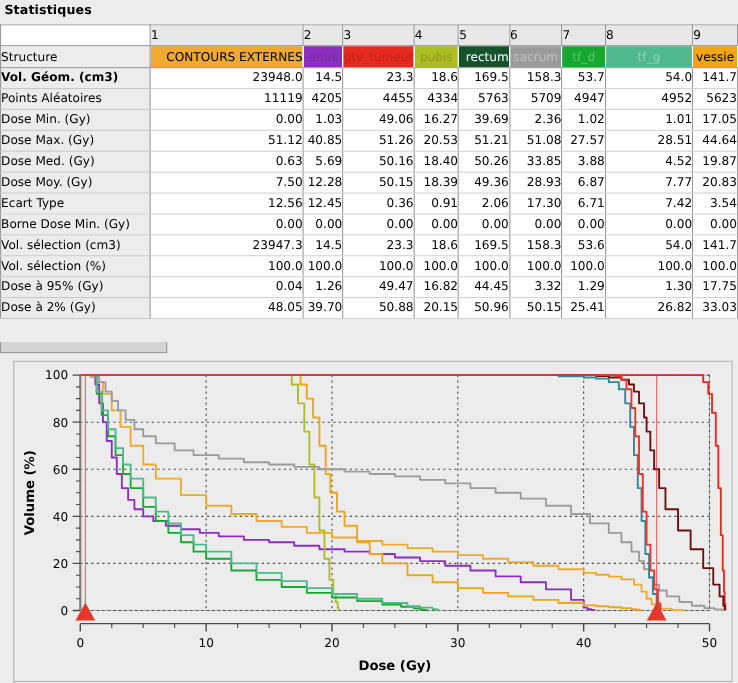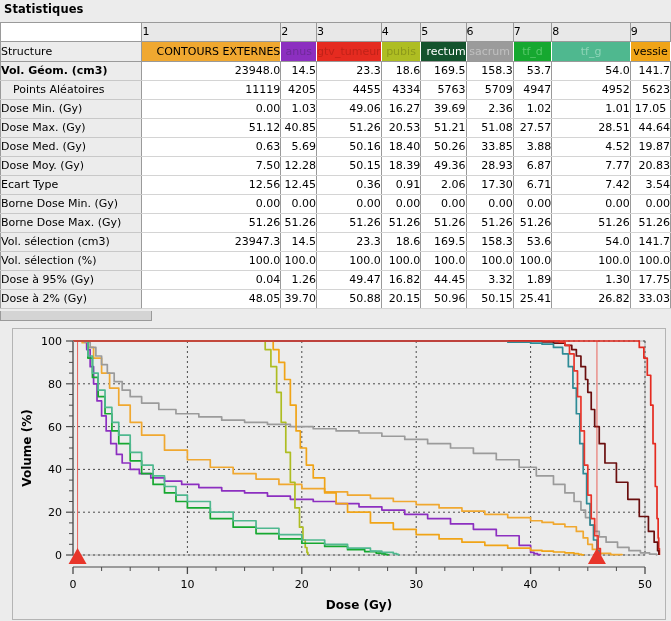--- a/index.html
+++ b/index.html
@@ -158,42 +158,42 @@
             <td class="datacell" style="width: 38px;">14.5</td>
             <td class="datacell" style="width: 64px;">23.3</td>
             <td class="datacell" style="width: 46px;">18.6</td>
             <td class="datacell" style="width: 50px;">169.5</td>
             <td class="datacell" style="width: 52px;">158.3</td>
             <td class="datacell" style="width: 44px;">53.7</td>
             <td class="datacell" style="width: 44px;">54.0</td>
             <td class="datacell" style="width: 44px;">141.7</td>
           </tr>
           <tr>
-            <td class="rowlabel" style="width: 150px; padding-left: 12px;">Points Aléatoires</td>
+            <td class="rowlabel" style="width: 150px;">Points Aléatoires</td>
             <td class="datacell" style="width: 106px;">11119</td>
             <td class="datacell" style="width: 38px;">4205</td>
             <td class="datacell" style="width: 64px;">4455</td>
             <td class="datacell" style="width: 46px;">4334</td>
             <td class="datacell" style="width: 50px;">5763</td>
             <td class="datacell" style="width: 52px;">5709</td>
             <td class="datacell" style="width: 44px;">4947</td>
             <td class="datacell" style="width: 44px;">4952</td>
             <td class="datacell" style="width: 44px;">5623</td>
           </tr>
           <tr>
             <td class="rowlabel" style="width: 150px;">Dose Min. (Gy)</td>
             <td class="datacell" style="width: 106px;">0.00</td>
             <td class="datacell" style="width: 38px;">1.03</td>
             <td class="datacell" style="width: 64px;">49.06</td>
             <td class="datacell" style="width: 46px;">16.27</td>
             <td class="datacell" style="width: 50px;">39.69</td>
             <td class="datacell" style="width: 52px;">2.36</td>
             <td class="datacell" style="width: 44px;">1.02</td>
             <td class="datacell" style="width: 44px;">1.01</td>
-            <td class="datacell" style="width: 44px; text-align: center;">17.05</td>
+            <td class="datacell" style="width: 44px;">17.05</td>
           </tr>
           <tr>
             <td class="rowlabel" style="width: 150px;">Dose Max. (Gy)</td>
             <td class="datacell" style="width: 106px;">51.12</td>
             <td class="datacell" style="width: 38px;">40.85</td>
             <td class="datacell" style="width: 64px;">51.26</td>
             <td class="datacell" style="width: 46px;">20.53</td>
             <td class="datacell" style="width: 50px;">51.21</td>
             <td class="datacell" style="width: 52px;">51.08</td>
             <td class="datacell" style="width: 44px;">27.57</td>
@@ -242,32 +242,20 @@
             <td class="datacell" style="width: 38px;">0.00</td>
             <td class="datacell" style="width: 64px;">0.00</td>
             <td class="datacell" style="width: 46px;">0.00</td>
             <td class="datacell" style="width: 50px;">0.00</td>
             <td class="datacell" style="width: 52px;">0.00</td>
             <td class="datacell" style="width: 44px;">0.00</td>
             <td class="datacell" style="width: 44px;">0.00</td>
             <td class="datacell" style="width: 44px;">0.00</td>
           </tr>
           <tr>
-            <td class="rowlabel" style="width: 150px;">Borne Dose Max. (Gy)</td>
-            <td class="datacell" style="width: 106px;">51.26</td>
-            <td class="datacell" style="width: 38px;">51.26</td>
-            <td class="datacell" style="width: 64px;">51.26</td>
-            <td class="datacell" style="width: 46px;">51.26</td>
-            <td class="datacell" style="width: 50px;">51.26</td>
-            <td class="datacell" style="width: 52px;">51.26</td>
-            <td class="datacell" style="width: 44px;">51.26</td>
-            <td class="datacell" style="width: 44px;">51.26</td>
-            <td class="datacell" style="width: 44px;">51.26</td>
-          </tr>
-          <tr>
             <td class="rowlabel" style="width: 150px;">Vol. sélection (cm3)</td>
             <td class="datacell" style="width: 106px;">23947.3</td>
             <td class="datacell" style="width: 38px;">14.5</td>
             <td class="datacell" style="width: 64px;">23.3</td>
             <td class="datacell" style="width: 46px;">18.6</td>
             <td class="datacell" style="width: 50px;">169.5</td>
             <td class="datacell" style="width: 52px;">158.3</td>
             <td class="datacell" style="width: 44px;">53.6</td>
             <td class="datacell" style="width: 44px;">54.0</td>
             <td class="datacell" style="width: 44px;">141.7</td>
@@ -285,21 +273,21 @@
             <td class="datacell" style="width: 44px;">100.0</td>
           </tr>
           <tr>
             <td class="rowlabel" style="width: 150px;">Dose à 95% (Gy)</td>
             <td class="datacell" style="width: 106px;">0.04</td>
             <td class="datacell" style="width: 38px;">1.26</td>
             <td class="datacell" style="width: 64px;">49.47</td>
             <td class="datacell" style="width: 46px;">16.82</td>
             <td class="datacell" style="width: 50px;">44.45</td>
             <td class="datacell" style="width: 52px; margin-top: 36px;">3.32</td>
-            <td class="datacell" style="width: 44px;">1.89</td>
+            <td class="datacell" style="width: 44px;">1.29</td>
             <td class="datacell" style="width: 44px;">1.30</td>
             <td class="datacell" style="width: 44px;">17.75</td>
           </tr>
           <tr>
             <td class="rowlabel" style="width: 150px;">Dose à 2% (Gy)</td>
             <td class="datacell" style="width: 106px;">48.05</td>
             <td class="datacell" style="width: 38px;">39.70</td>
             <td class="datacell" style="width: 64px;">50.88</td>
             <td class="datacell" style="width: 46px;">20.15</td>
             <td class="datacell" style="width: 50px;">50.96</td>

